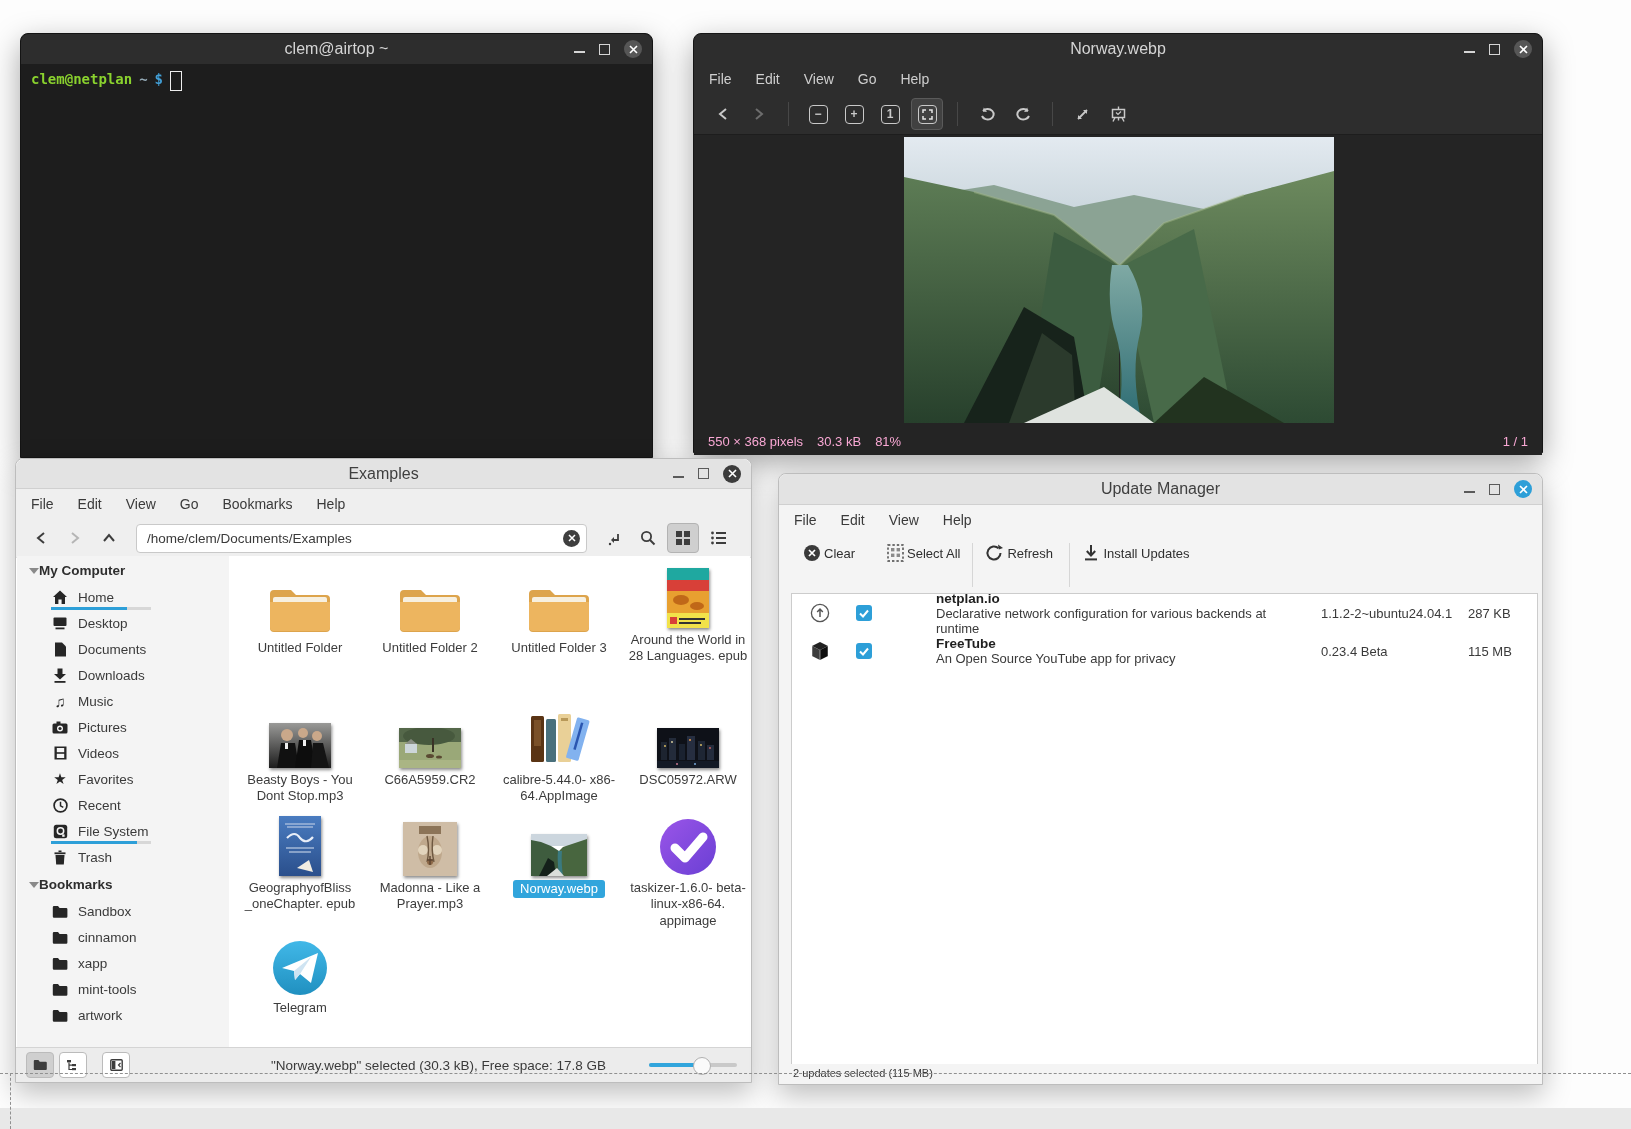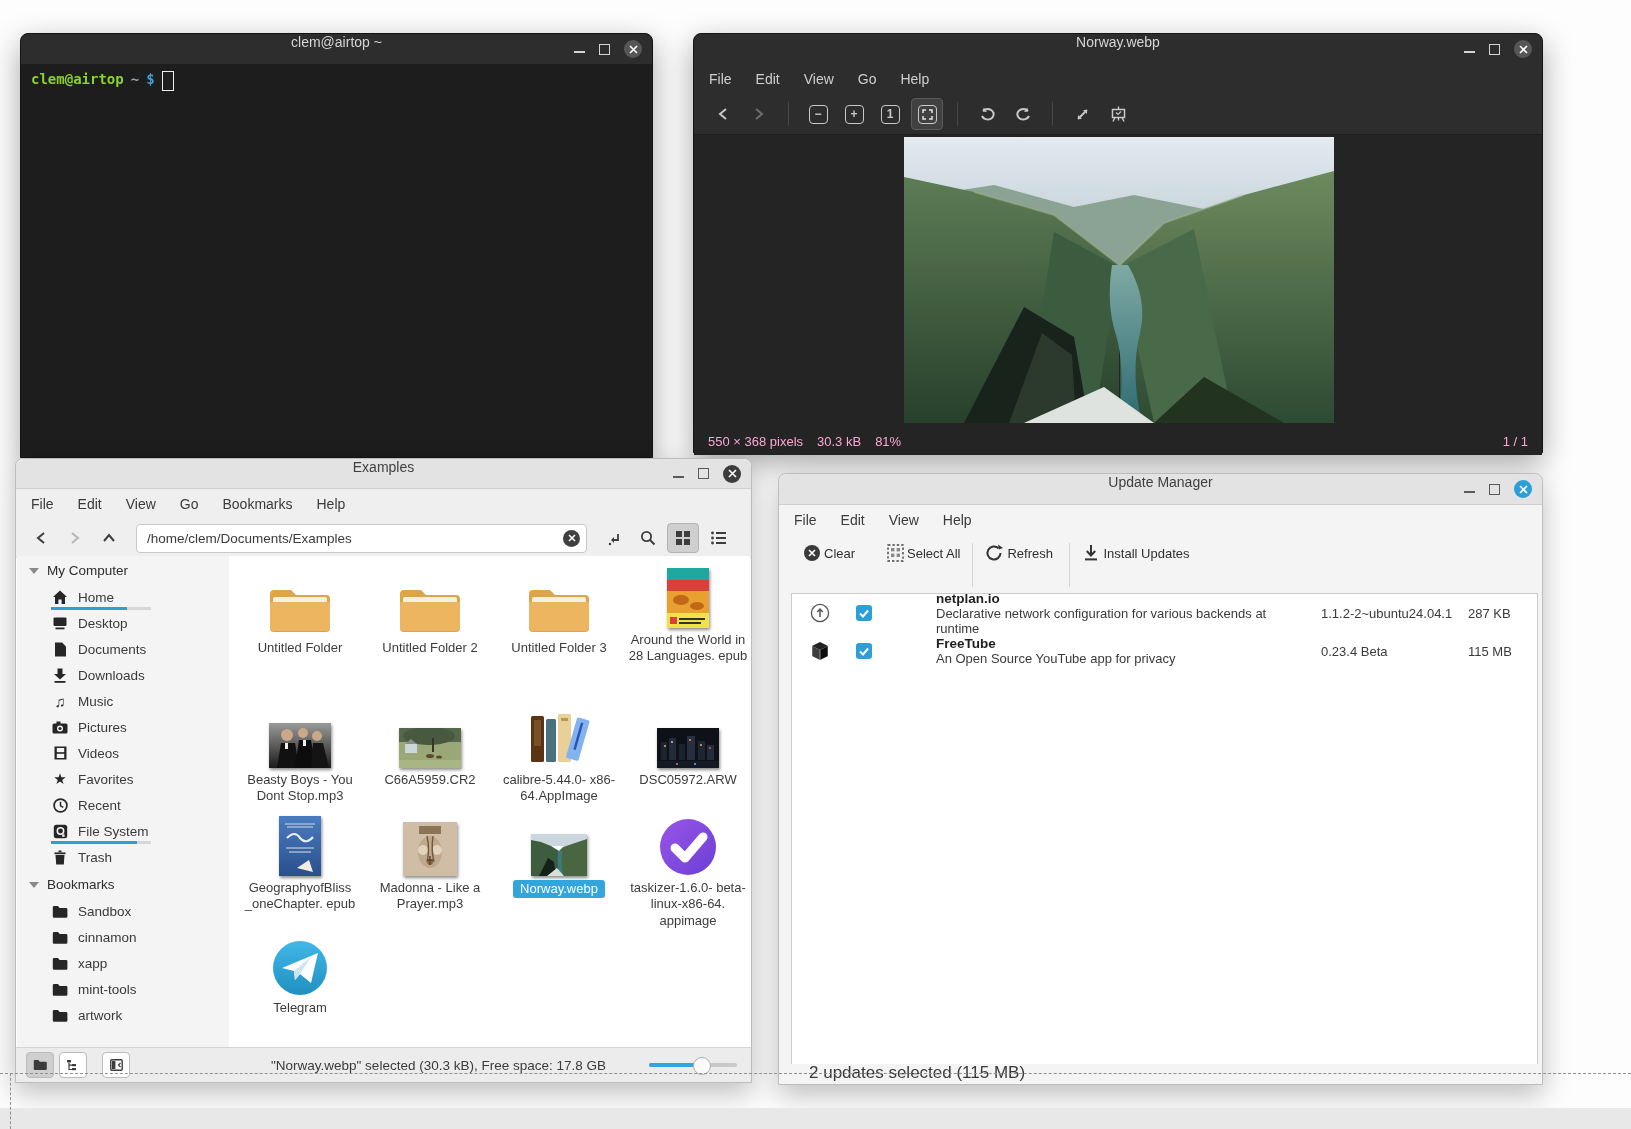--- a/index.html
+++ b/index.html
@@ -1,22 +1,22 @@
 <!DOCTYPE html>
 <html><head>
 <meta charset="utf-8">
 <style>
   html,body{margin:0;padding:0}
   body{width:1631px;height:1129px;position:relative;background:#fdfdfd;
        font-family:"Liberation Sans","DejaVu Sans",sans-serif;overflow:hidden;
        -webkit-font-smoothing:antialiased}
   .win{position:absolute;box-sizing:border-box}
   
-  .tb{height:30px;position:relative;display:flex;align-items:flex-start;justify-content:center;
-      font-size:14px;border-radius:8px 8px 0 0}
+  .tb{height:30px;position:relative;display:flex;align-items:center;justify-content:center;
+      font-size:16px;border-radius:8px 8px 0 0}
   .tb-dark{background:#2d2d2d;color:#d5d5d5}
   .tb-light{background:#e3e3e3;color:#3f3f3f;border-bottom:1px solid #d0d0d0}
   .wc{position:absolute;right:10px;top:0;height:100%;display:flex;align-items:center;gap:14px}
   .b-min{width:11px;height:2px;background:currentColor;display:inline-block;margin-top:6px}
   .b-max{width:9px;height:9px;border:1.5px solid currentColor;display:inline-block}
   .b-close{width:18px;height:18px;border-radius:50%;display:flex;align-items:center;justify-content:center}
   .b-close svg{display:block}
   .close-dark{background:#565656}
   .close-light{background:#3c3c3c}
   .close-accent{background:#2d9fd8}
@@ -56,21 +56,21 @@
       border-bottom:1px solid #e2e2e2}
   .ntb{width:30px;height:28px;display:flex;align-items:center;justify-content:center;border-radius:4px;color:#3d3d3d}
   .ntb.disabled{color:#b5b5b5}
   .ntb.pressed{background:#cfcfcf;border:1px solid #b3b3b3}
   .f-entry{flex:0 0 433px;height:27px;background:#fff;border:1px solid #c9c9c9;border-radius:4px;
       display:flex;align-items:center;padding:0 6px 0 10px;font-size:13.5px;color:#3a3a3a;margin:0 8px 0 8px}
   .f-entry .txt{flex:1;white-space:nowrap;overflow:hidden}
   .entry-clear{width:17px;height:17px;border-radius:50%;background:#3f3f3f;display:flex;align-items:center;justify-content:center}
   .f-sidebar{position:absolute;left:1px;top:97px;width:212px;bottom:34px;background:#f4f4f4;
       border-right:1px solid #ddd;overflow:hidden;font-size:13.5px;color:#3a3a3a}
-  .shdr{display:flex;align-items:center;gap:8px;font-weight:normal;padding:7px 10px 6px 12px;color:#2e2e2e}
+  .shdr{display:flex;align-items:center;font-weight:bold;padding:7px 10px 6px 12px;color:#2e2e2e}
   .tri{width:0;height:0;border-left:5px solid transparent;border-right:5px solid transparent;border-top:6px solid #8a8a8a}
   .srow{position:relative;display:flex;align-items:center;gap:9px;height:26px;padding-left:34px}
   .gic{width:18px;display:flex;justify-content:center;align-items:center;font-size:15px;color:#262626;flex:0 0 18px}
   .usage{position:absolute;left:34px;bottom:0;height:3px;width:100px;background:#d7d7d7}
   .usage i{display:block;height:100%;background:#2d9fd8}
   .f-grid{position:absolute;left:213px;top:97px;right:1px;bottom:34px;background:#fff;overflow:hidden}
   .fi{position:absolute;width:124px;text-align:center;font-size:13px;color:#3c3c3c;line-height:1.25}
   .fi .ib{height:62px;display:flex;align-items:flex-end;justify-content:center}
   .fi .lb{margin-top:4px;display:inline-block;max-width:122px;word-wrap:break-word}
   .fi .lb.sel{background:#31a5dc;color:#fff;border-radius:3px;padding:1px 7px}
@@ -100,21 +100,21 @@
   .c-upg{width:80px}
   .c-name{width:385px}
   .c-ver{width:147px}
   .c-size{flex:1;border-right:none!important}
   .u-row{display:flex;align-items:center;height:38px;font-size:13px;color:#3a3a3a}
   .u-row .c{padding-left:9px;box-sizing:border-box;display:flex;align-items:center;border-right:none}
   .u-row .c-type{justify-content:center}
   .rname b{display:block;font-size:13.5px;color:#1f1f1f}
   .chk{width:16px;height:16px;border-radius:3px;background:#2d9fd8;display:flex;align-items:center;justify-content:center}
   .u-grip{position:absolute;left:0;right:0;bottom:16px;text-align:center;color:#aaa;font-size:11px;letter-spacing:2px;line-height:4px}
-  .u-status{position:absolute;left:0;right:0;bottom:0;height:18px;padding:0 0 2px 30px;font-size:17px;color:#3a3a3a;
+  .u-status{position:absolute;left:0;right:0;bottom:0;height:18px;padding:0 0 2px 14px;font-size:11px;color:#3a3a3a;
       display:flex;align-items:center;background:#f4f4f4}
   
   .dash-h{position:absolute;left:0;top:1073px;width:1631px;height:0;border-top:1.5px dashed #909090;z-index:60}
   .dash-v{position:absolute;left:10px;top:1073px;height:56px;width:0;border-left:1.5px dashed #909090;z-index:60}
   .deskstrip{position:absolute;left:0;top:1108px;width:1631px;height:21px;background:#e8e8e8}
 </style>
 </head>
 <body>
 
 <div class="win" id="win-terminal">
@@ -124,21 +124,21 @@
       <span class="b-min"></span>
       <span class="b-max"></span>
       <span class="b-close close-dark">
         <svg width="9" height="9">
             <path d="M1 1 8 8 M8 1 1 8" stroke="#fff" stroke-width="1.6"></path>
           </svg>
       </span>
     </span>
   </div>
   <div class="term-body">
-    <span class="t-user">clem@airtop</span>
+    <span class="t-user">clem@netplan</span>
       <span class="t-path">~</span>
       <span class="t-sym">$</span>
       <span class="t-cursor"></span>
   </div>
 </div>
 
 <div class="win" id="win-viewer">
   <div class="tb tb-dark">
     <span>Norway.webp</span>
     <span class="wc">

